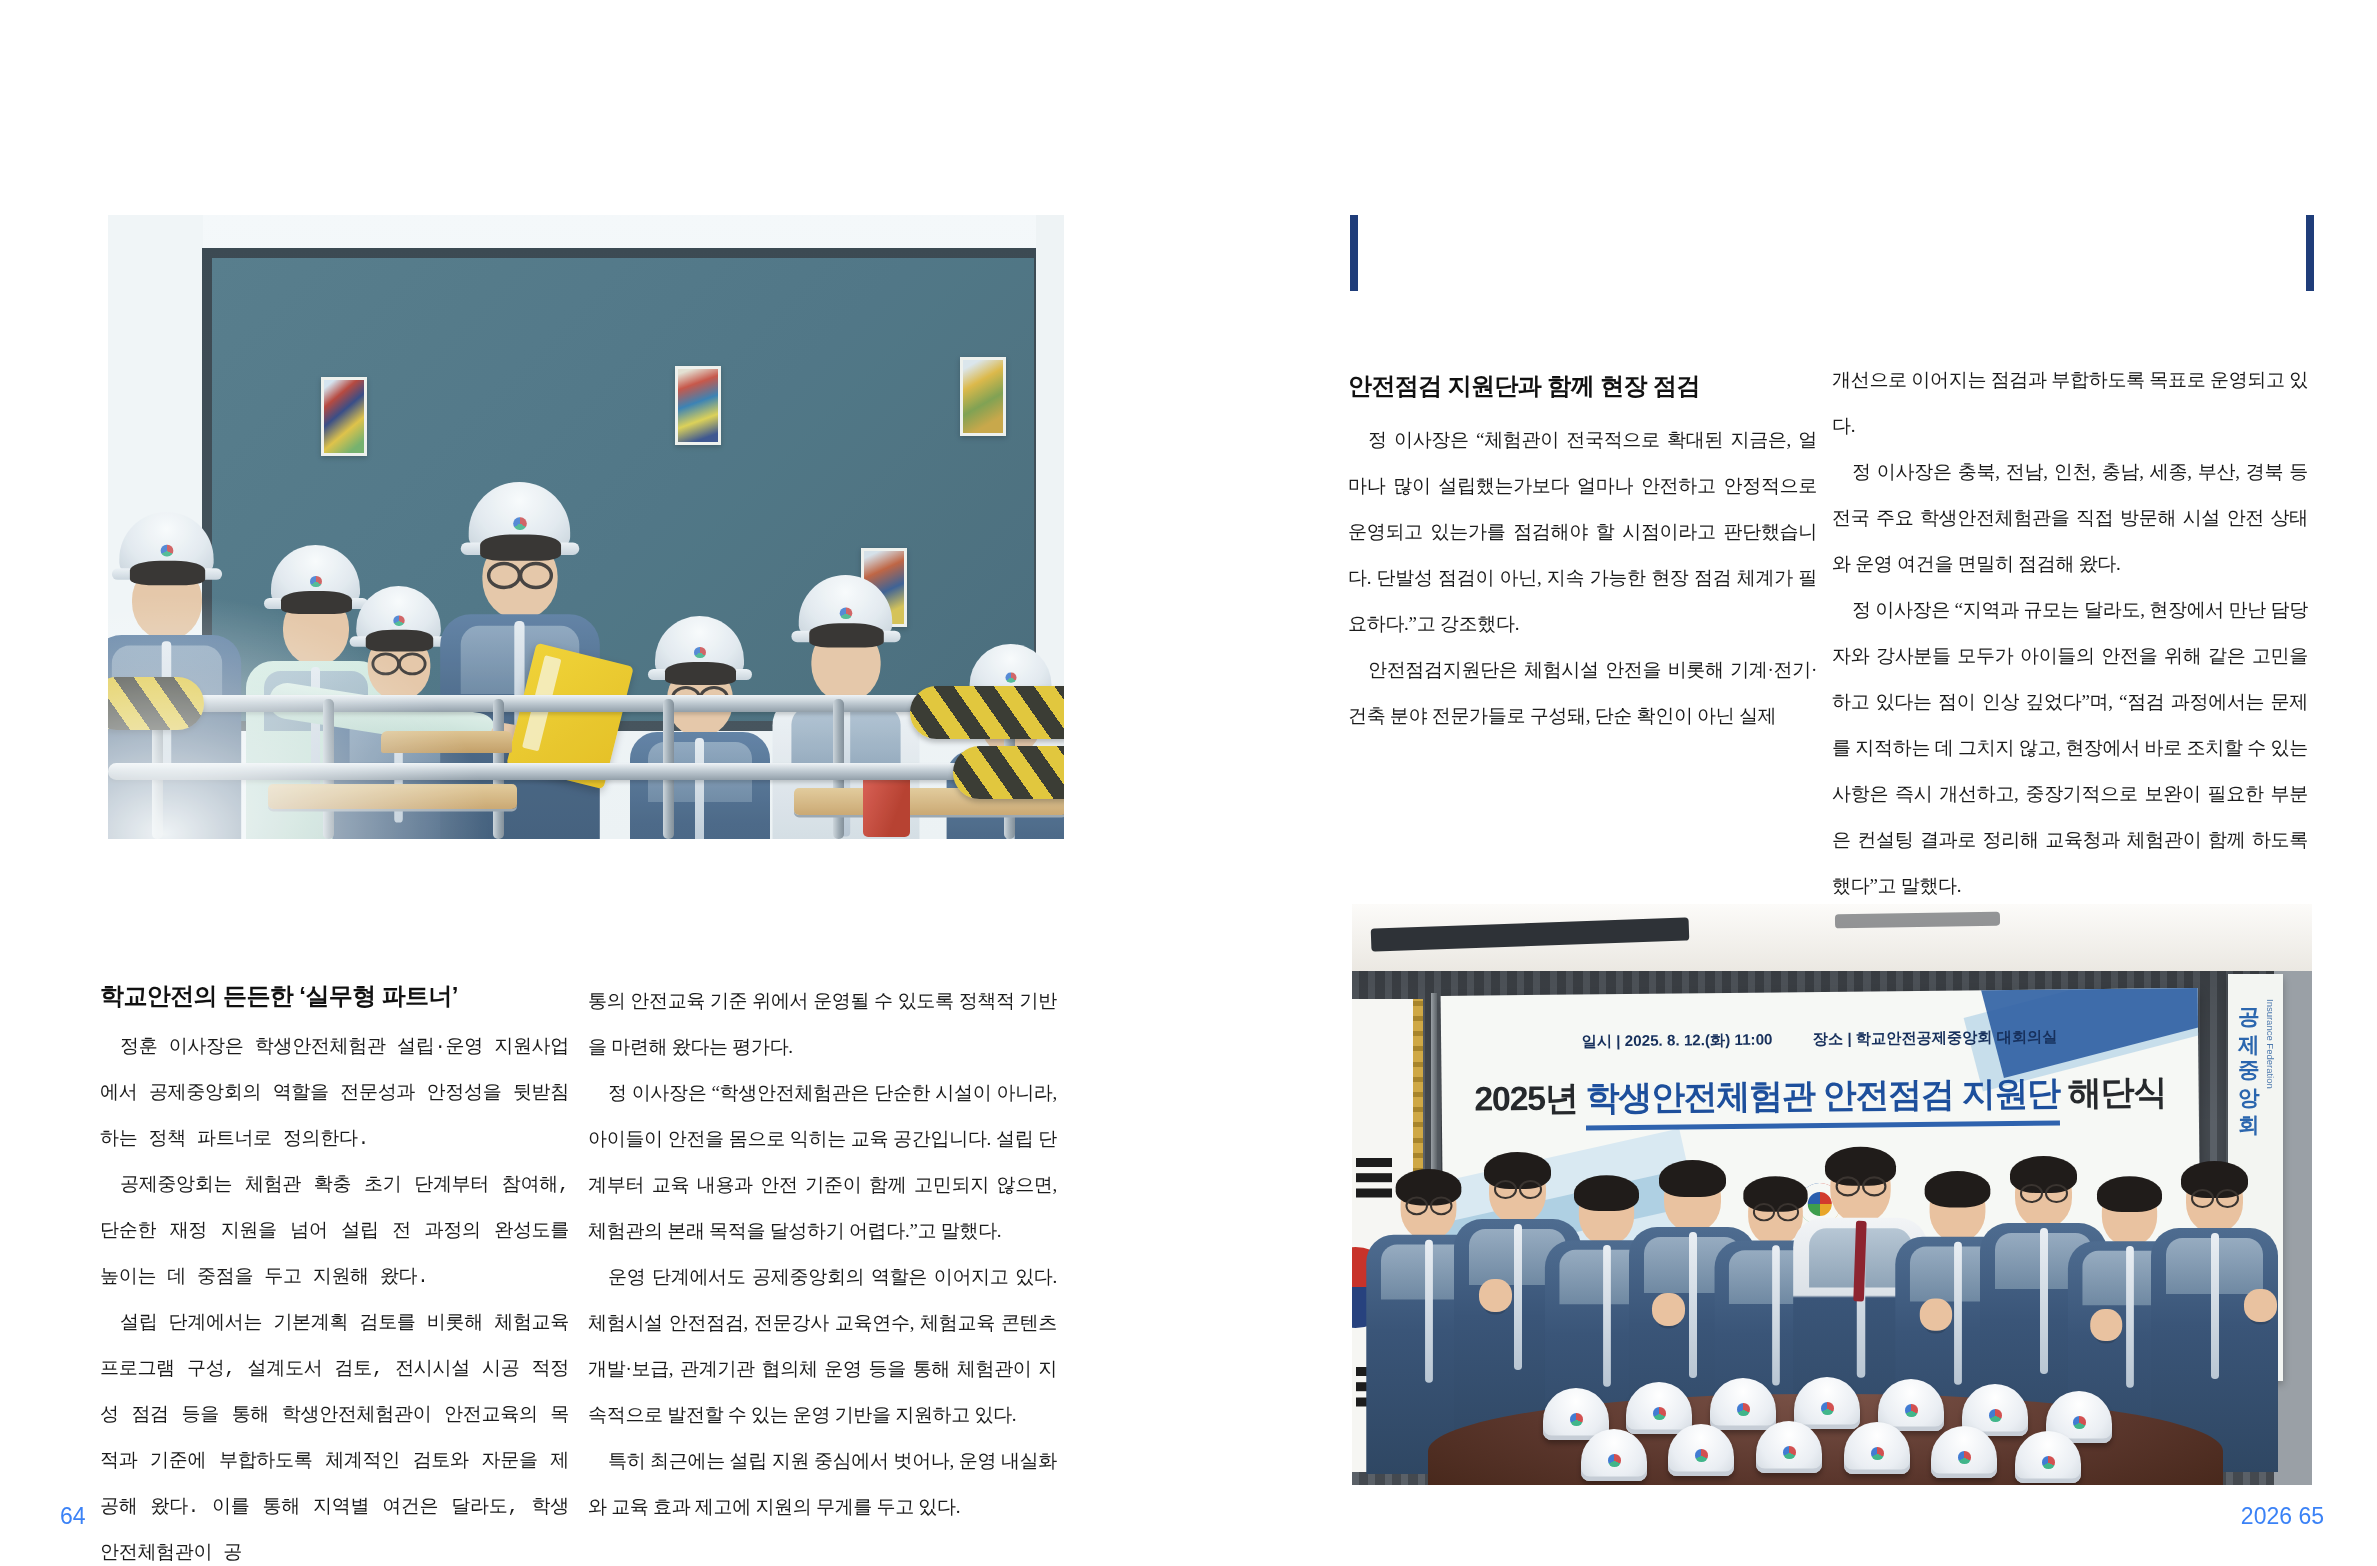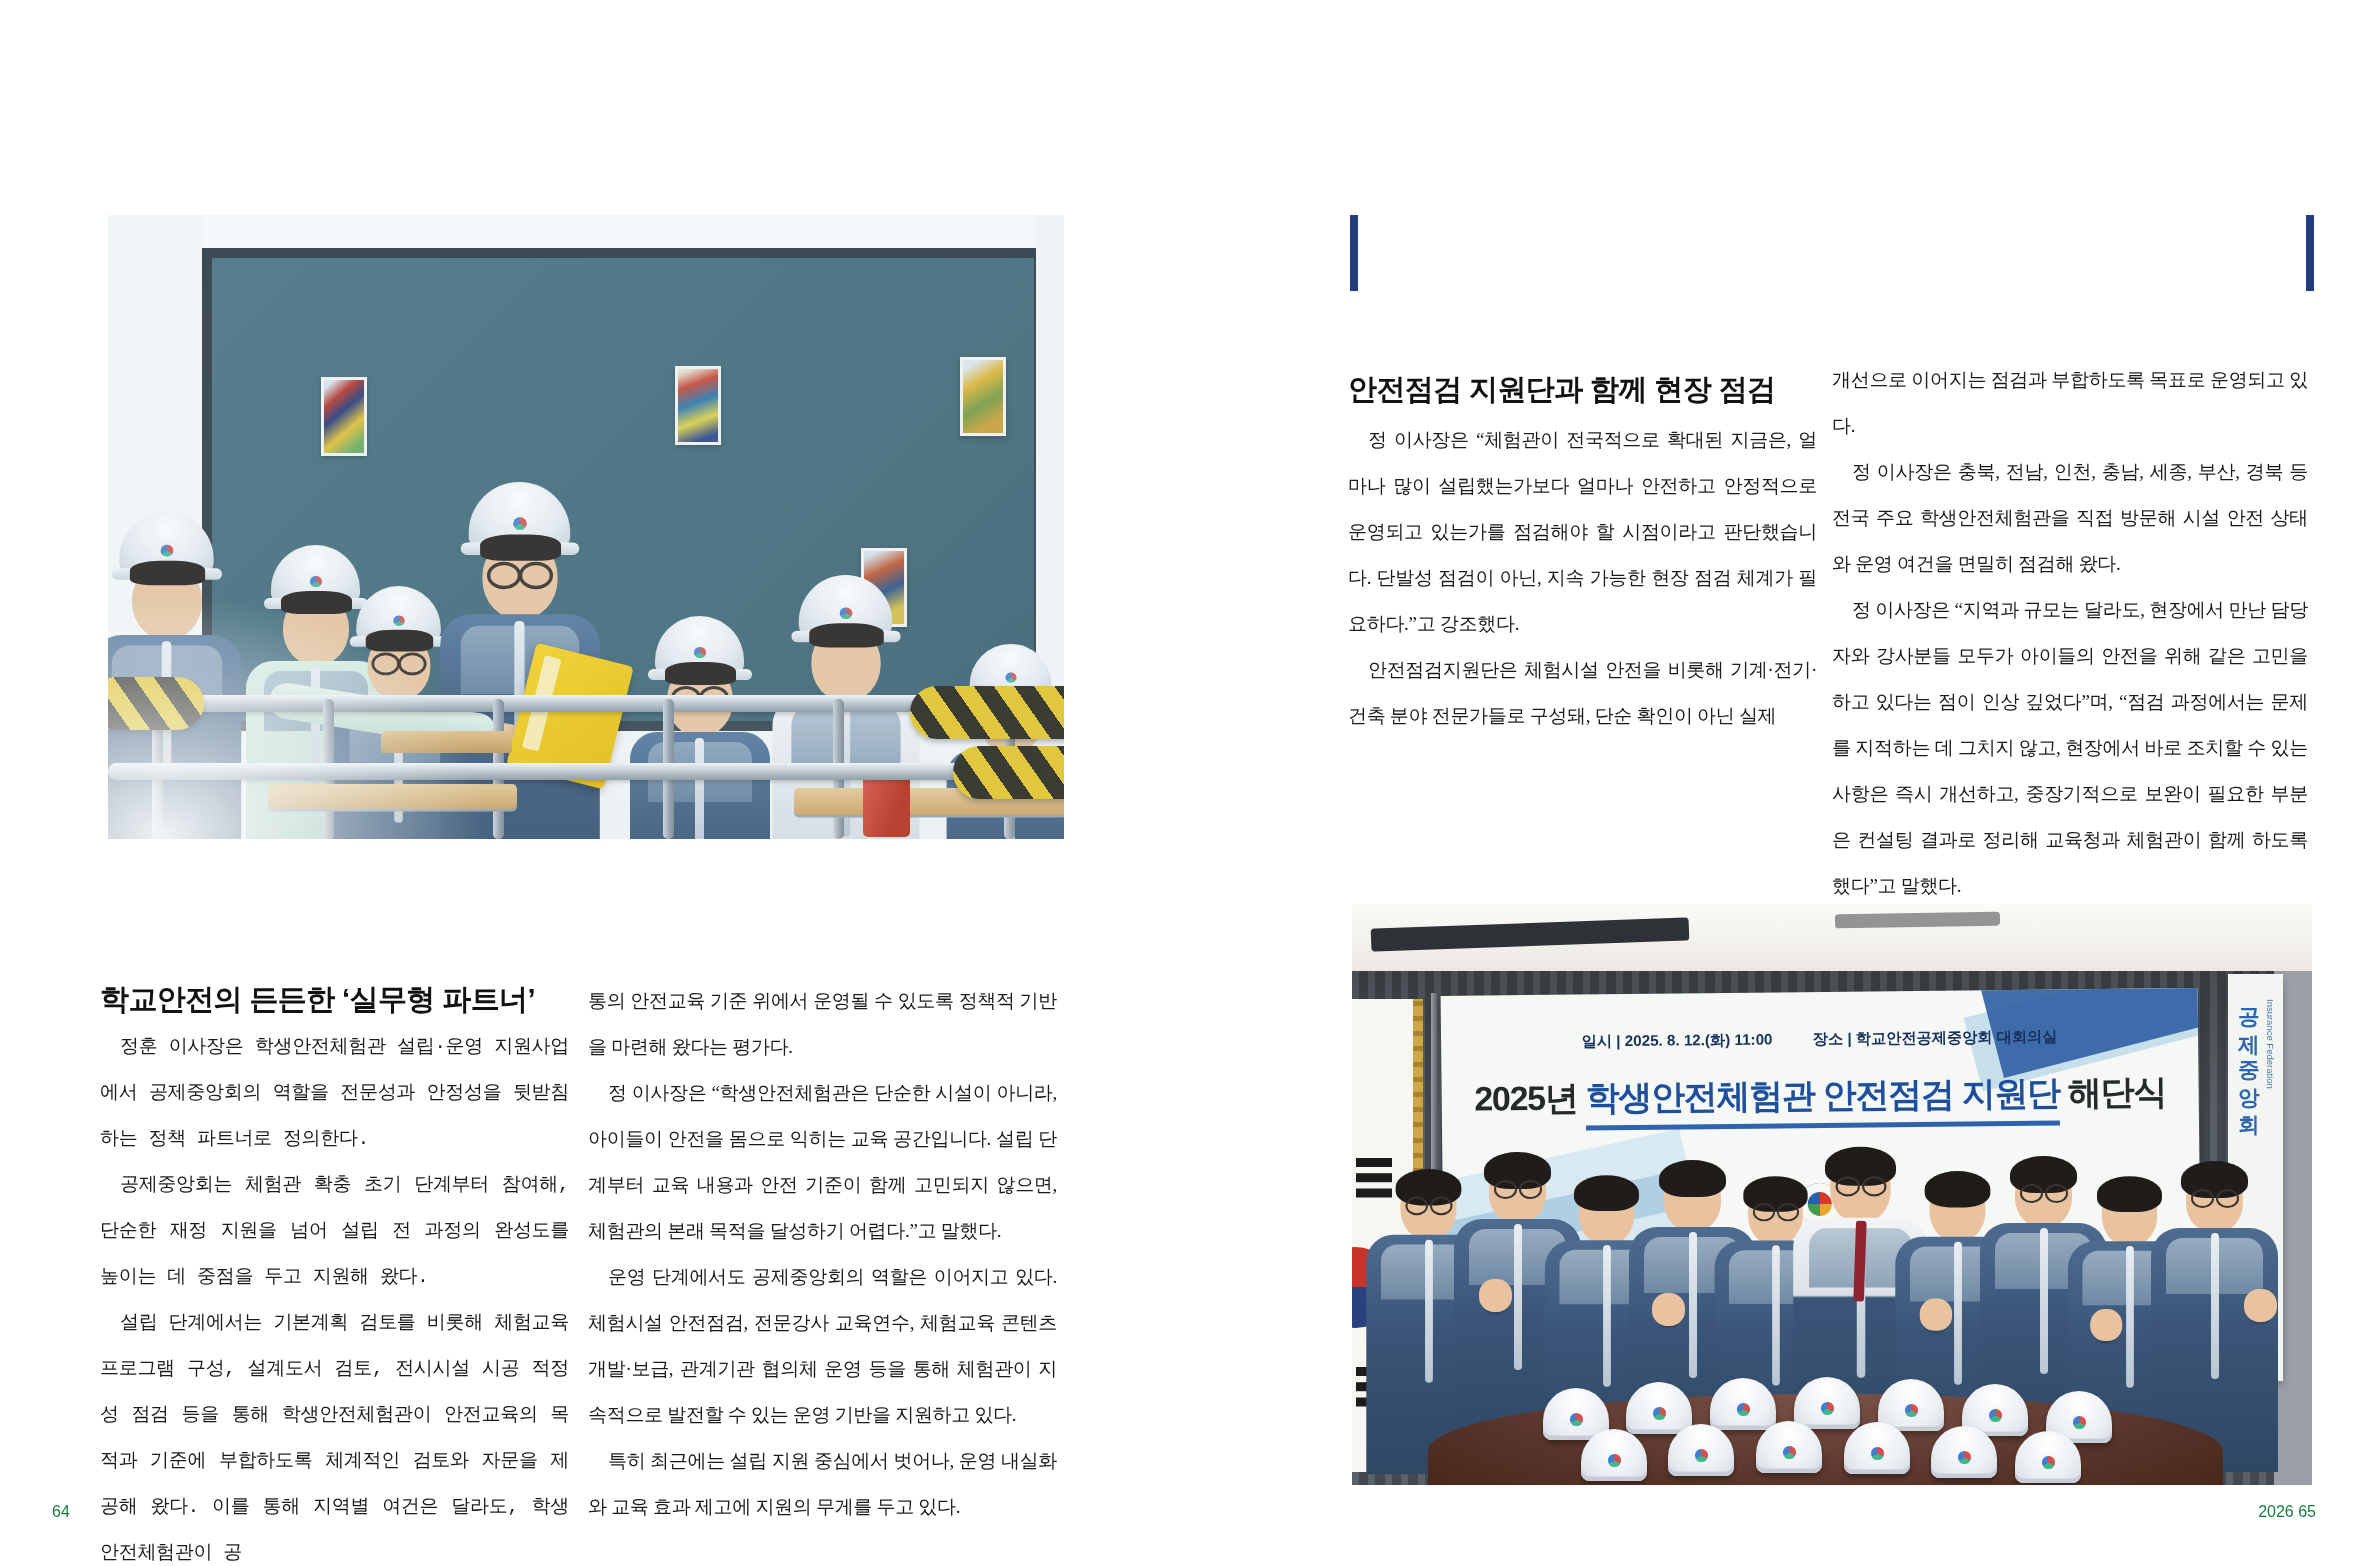--- a/index.html
+++ b/index.html
@@ -2,26 +2,26 @@
 <html lang="ko" style="font-size:10.2px"><head>
 <meta charset="utf-8">
 <style>
   * { margin:0; padding:0; box-sizing:border-box; }
   html,body { background:#ffffff; }
   body { width:2377px; height:1567px; position:relative; font-family:"Liberation Sans", sans-serif; }
   .canvas { position:absolute; inset:0; background:#ffffff; overflow:hidden; }
 
   
   .heading { position:absolute; font-family:"Liberation Sans", sans-serif; font-weight:700;
-             font-size:29px; letter-spacing:-0.6px; color:#111; white-space:nowrap; }
+             font-size:24px; letter-spacing:-0.6px; color:#111; white-space:nowrap; }
   .col { position:absolute; font-family:"Liberation Serif", serif; font-size:19px; letter-spacing:-0.3px;
          line-height:46px; color:#1b1b1b; text-align:justify; }
   .col .para { margin:0; text-indent:1.05em; }
   .col.cont .para:first-child { text-indent:0; }
-  .folio { position:absolute; font-size:16px; color:#15803d; letter-spacing:0; }
+  .folio { position:absolute; font-size:23px; color:#3b82f6; letter-spacing:0;margin-left:8px; }
 
   
   .quote-bar { position:absolute; top:215px; width:7.6px; height:76px; background:#1f3d7a; }
   .quote { position:absolute; left:1366px; top:210px; width:934px; text-align:center;
            font-weight:700; font-size:27px; line-height:45px; letter-spacing:-1px; color:#101010; }
 
   
   .photo1 { position:absolute; left:108px; top:215px; width:956px; height:624px; overflow:hidden;
             background:linear-gradient(#fbfcfd,#f2f5f7); }
   .p1-wall-left { position:absolute; left:0; top:0; width:95px; height:100%; background:#f7f9fa; }

